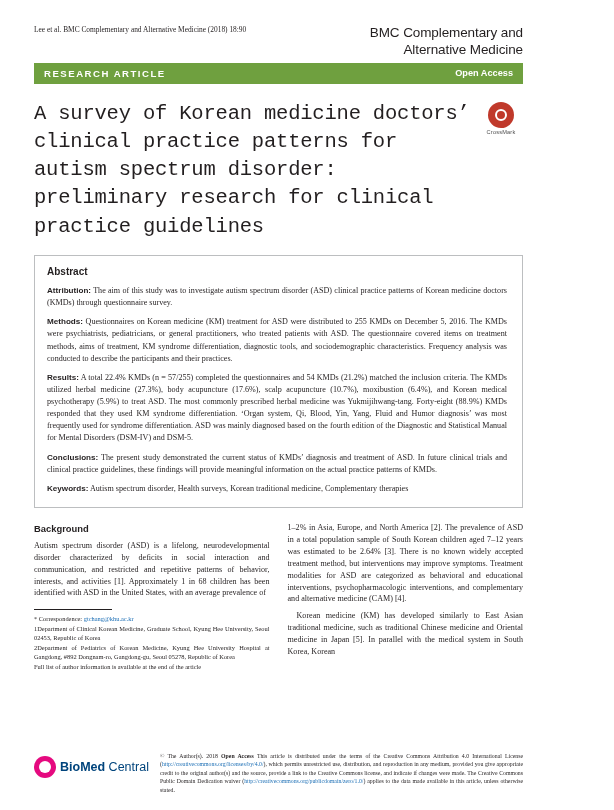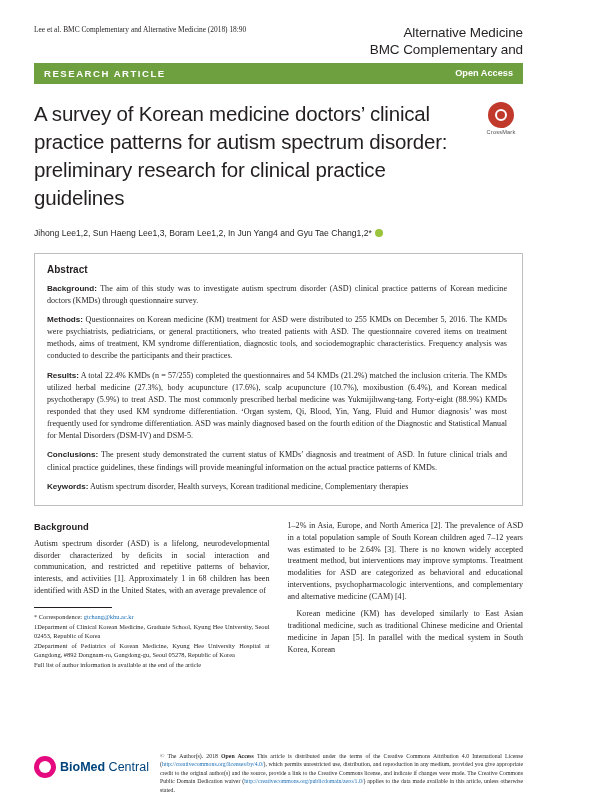--- a/index.html
+++ b/index.html
@@ -72,21 +72,21 @@
     color: #ffffff;
   }
 
   
   .title-wrap {
     position: relative;
     margin-top: 16px;
     padding-right: 52px;
   }
   .title {
-    font-family: Liberation Sans, sans-serif;
+    font-family: Liberation Mono, monospace;
     font-size: 20.5px;
     line-height: 1.38;
     font-weight: 400;
     color: #231f20;
     letter-spacing: -0.2px;
   }
   .crossmark {
     position: absolute;
     right: 0;
     top: 2px;
@@ -270,47 +270,44 @@
 <div class="page">
 
   <div class="header">
     <div class="header-left">
       <div>
         <span>Lee et al. BMC Complementary and Alternative Medicine</span>
         <span>(2018) 18:90</span>
       </div>
     </div>
     <div class="header-right">
+      <div>BMC Complementary and</div>
       <div>Alternative Medicine</div>
-      <div>BMC Complementary and</div>
     </div>
   </div>
 
   <div class="banner">
     <div class="banner-left">RESEARCH ARTICLE</div>
     <div class="banner-right">Open Access</div>
   </div>
 
   <div class="title-wrap">
     <div class="title">A survey of Korean medicine doctors’ clinical practice patterns for autism spectrum disorder: preliminary research for clinical practice guidelines</div>
     <div class="crossmark">
       <div class="cm-circle"></div>
       <div class="cm-label">CrossMark</div>
     </div>
   </div>
 
-  <div class="authors">
-    <span>Jihong Lee1,2, Sun Haeng Lee1,3, Boram Lee1,2, In Jun Yang4 and Gyu Tae Chang1,2*</span><span class="orcid"></span>
-  </div>
 
   <div class="abstract">
     <h2>Abstract</h2>
 
     <p>
-      <span class="lbl">Background:</span><span> The aim of this study was to investigate autism spectrum disorder (ASD) clinical practice patterns of Korean medicine doctors (KMDs) through questionnaire survey.</span>
+      <span class="lbl">Attribution:</span><span> The aim of this study was to investigate autism spectrum disorder (ASD) clinical practice patterns of Korean medicine doctors (KMDs) through questionnaire survey.</span>
     </p>
     <p>
       <span class="lbl">Methods:</span><span> Questionnaires on Korean medicine (KM) treatment for ASD were distributed to 255 KMDs on December 5, 2016. The KMDs were psychiatrists, pediatricians, or general practitioners, who treated patients with ASD. The questionnaire covered items on treatment methods, aims of treatment, KM syndrome differentiation, diagnostic tools, and sociodemographic characteristics. Frequency analysis was conducted to describe the participants and their practices.</span>
     </p>
     <p>
       <span class="lbl">Results:</span><span> A total 22.4% KMDs (n = 57/255) completed the questionnaires and 54 KMDs (21.2%) matched the inclusion criteria. The KMDs utilized herbal medicine (27.3%), body acupuncture (17.6%), scalp acupuncture (10.7%), moxibustion (6.4%), and Korean medical psychotherapy (5.9%) to treat ASD. The most commonly prescribed herbal medicine was Yukmijihwang-tang. Forty-eight (88.9%) KMDs responded that they used KM syndrome differentiation. ‘Organ system, Qi, Blood, Yin, Yang, Fluid and Humor diagnosis’ was most frequently used for syndrome differentiation. ASD was mainly diagnosed based on the fourth edition of the Diagnostic and Statistical Manual for Mental Disorders (DSM-IV) and DSM-5.</span>
     </p>
     <p>
       <span class="lbl">Conclusions:</span><span> The present study demonstrated the current status of KMDs’ diagnosis and treatment of ASD. In future clinical trials and clinical practice guidelines, these findings will provide meaningful information on the actual practice patterns of KMDs.</span>
     </p>

